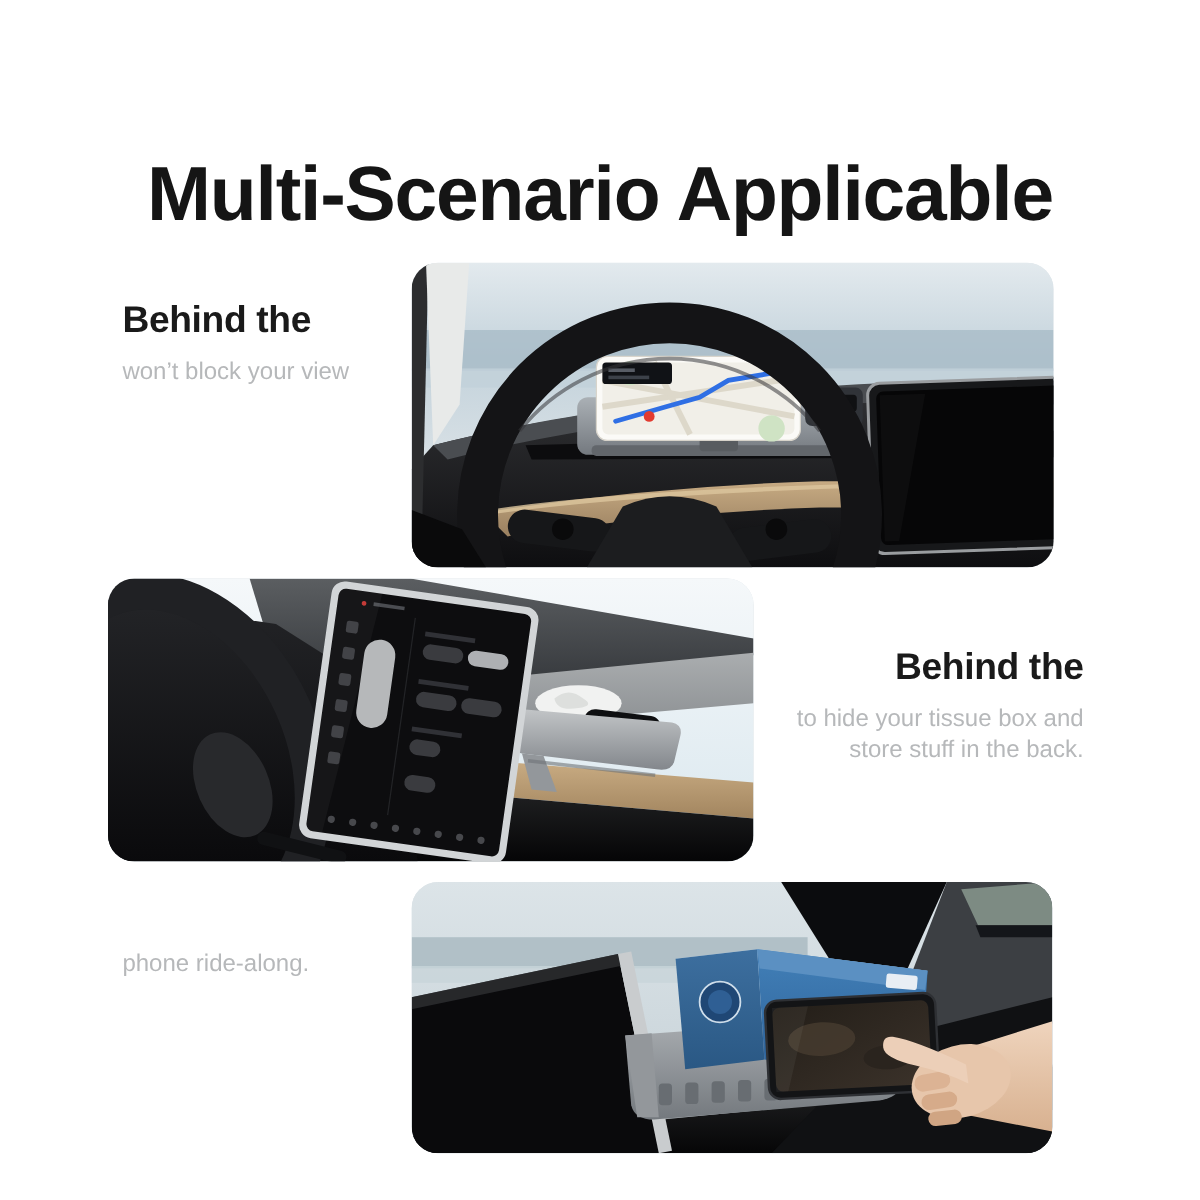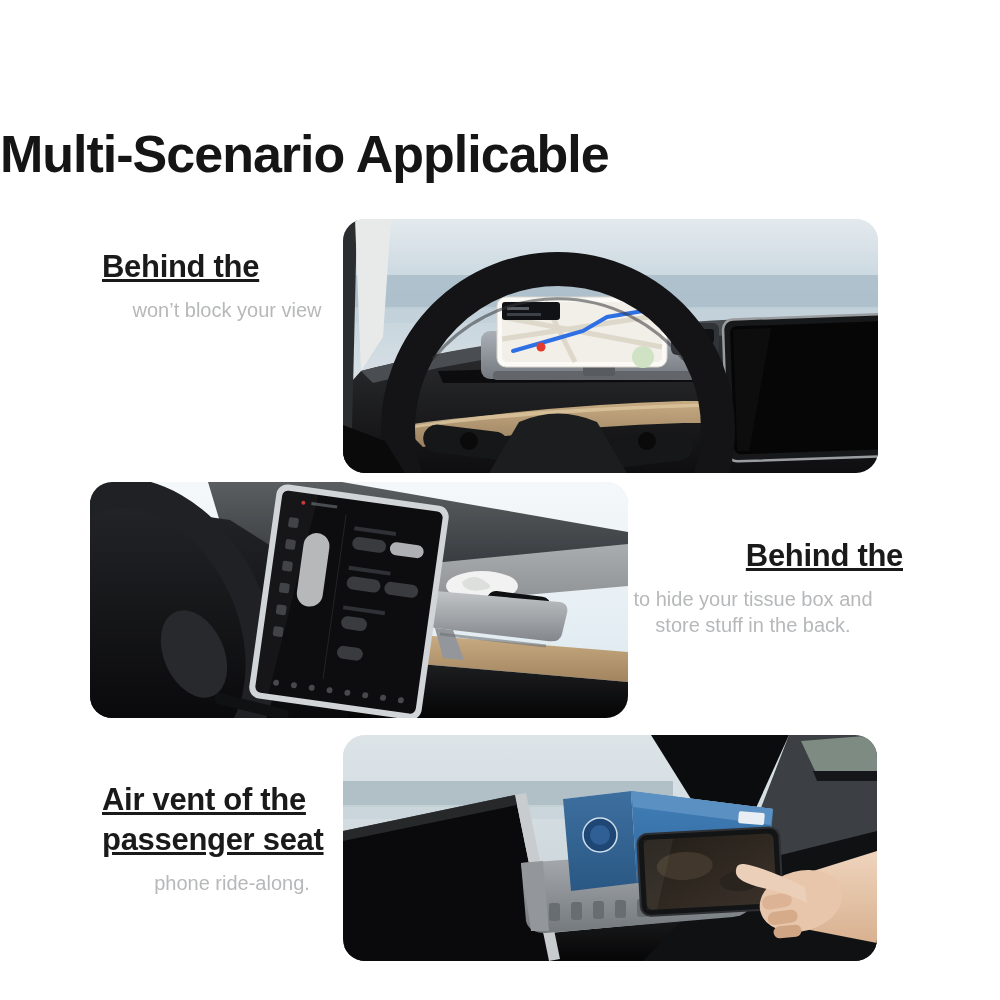--- a/index.html
+++ b/index.html
@@ -2,30 +2,30 @@
 <html><head>
 <meta charset="utf-8">
 <style>
   html,body{margin:0;padding:0;background:#fff;}
   .canvas{
     position:relative;width:1000px;height:1000px;background:#ffffff;
     font-family:"Liberation Sans",sans-serif;overflow:hidden;
   }
   .page-title{
     position:absolute;left:0;top:124px;width:1000px;margin:0;
-    text-align:left;font-size:52px;font-weight:700;color:#151515;
+    text-align:center;font-size:64px;font-weight:700;color:#151515;
     letter-spacing:-1px;
   }
   .textblock{position:absolute;}
   .textblock h2{
     margin:0;font-size:31px;font-weight:700;color:#1a1a1a;
-    line-height:40px;letter-spacing:-0.3px;text-decoration:underline;
+    line-height:40px;letter-spacing:-0.3px;
   }
   .textblock h2 span{display:block;}
-  .desc{margin:11px 0 0 0;font-size:20px;line-height:25.5px;color:#b6b8ba;text-align:center;}
+  .desc{margin:11px 0 0 0;font-size:20px;line-height:25.5px;color:#b6b8ba;}
   .desc span{display:block;}
   .t-right{text-align:right;}
   .photo{
     position:absolute;overflow:hidden;border-radius:22px;background:#dfe6ea;
   }
   .photo svg{display:block;width:100%;height:100%;}
   #s1-text{left:102px;top:247px;width:250px;}
   #s1-photo{left:343px;top:219px;width:535px;height:254px;}
   #s2-photo{left:90px;top:482px;width:538px;height:236px;}
   #s2-text{right:97px;top:536px;width:300px;}
@@ -228,24 +228,20 @@
     <h2>
       <span>Behind the</span>
     </h2>
     <p class="desc">
       <span>to hide your tissue box and</span>
       <span>store stuff in the back.</span>
     </p>
   </div>
 
   <div class="textblock" id="s3-text">
-    <h2>
-      <span>Air vent of the</span>
-      <span>passenger seat</span>
-    </h2>
     <p class="desc">
       <span>phone ride-along.</span>
     </p>
   </div>
 
   <div class="photo" id="s3-photo">
     <svg viewBox="0 0 534 226" preserveAspectRatio="none">
       <defs>
         <linearGradient id="p3sky" x1="0" y1="0" x2="0" y2="1">
           <stop offset="0" stop-color="#dce4e8"></stop>

